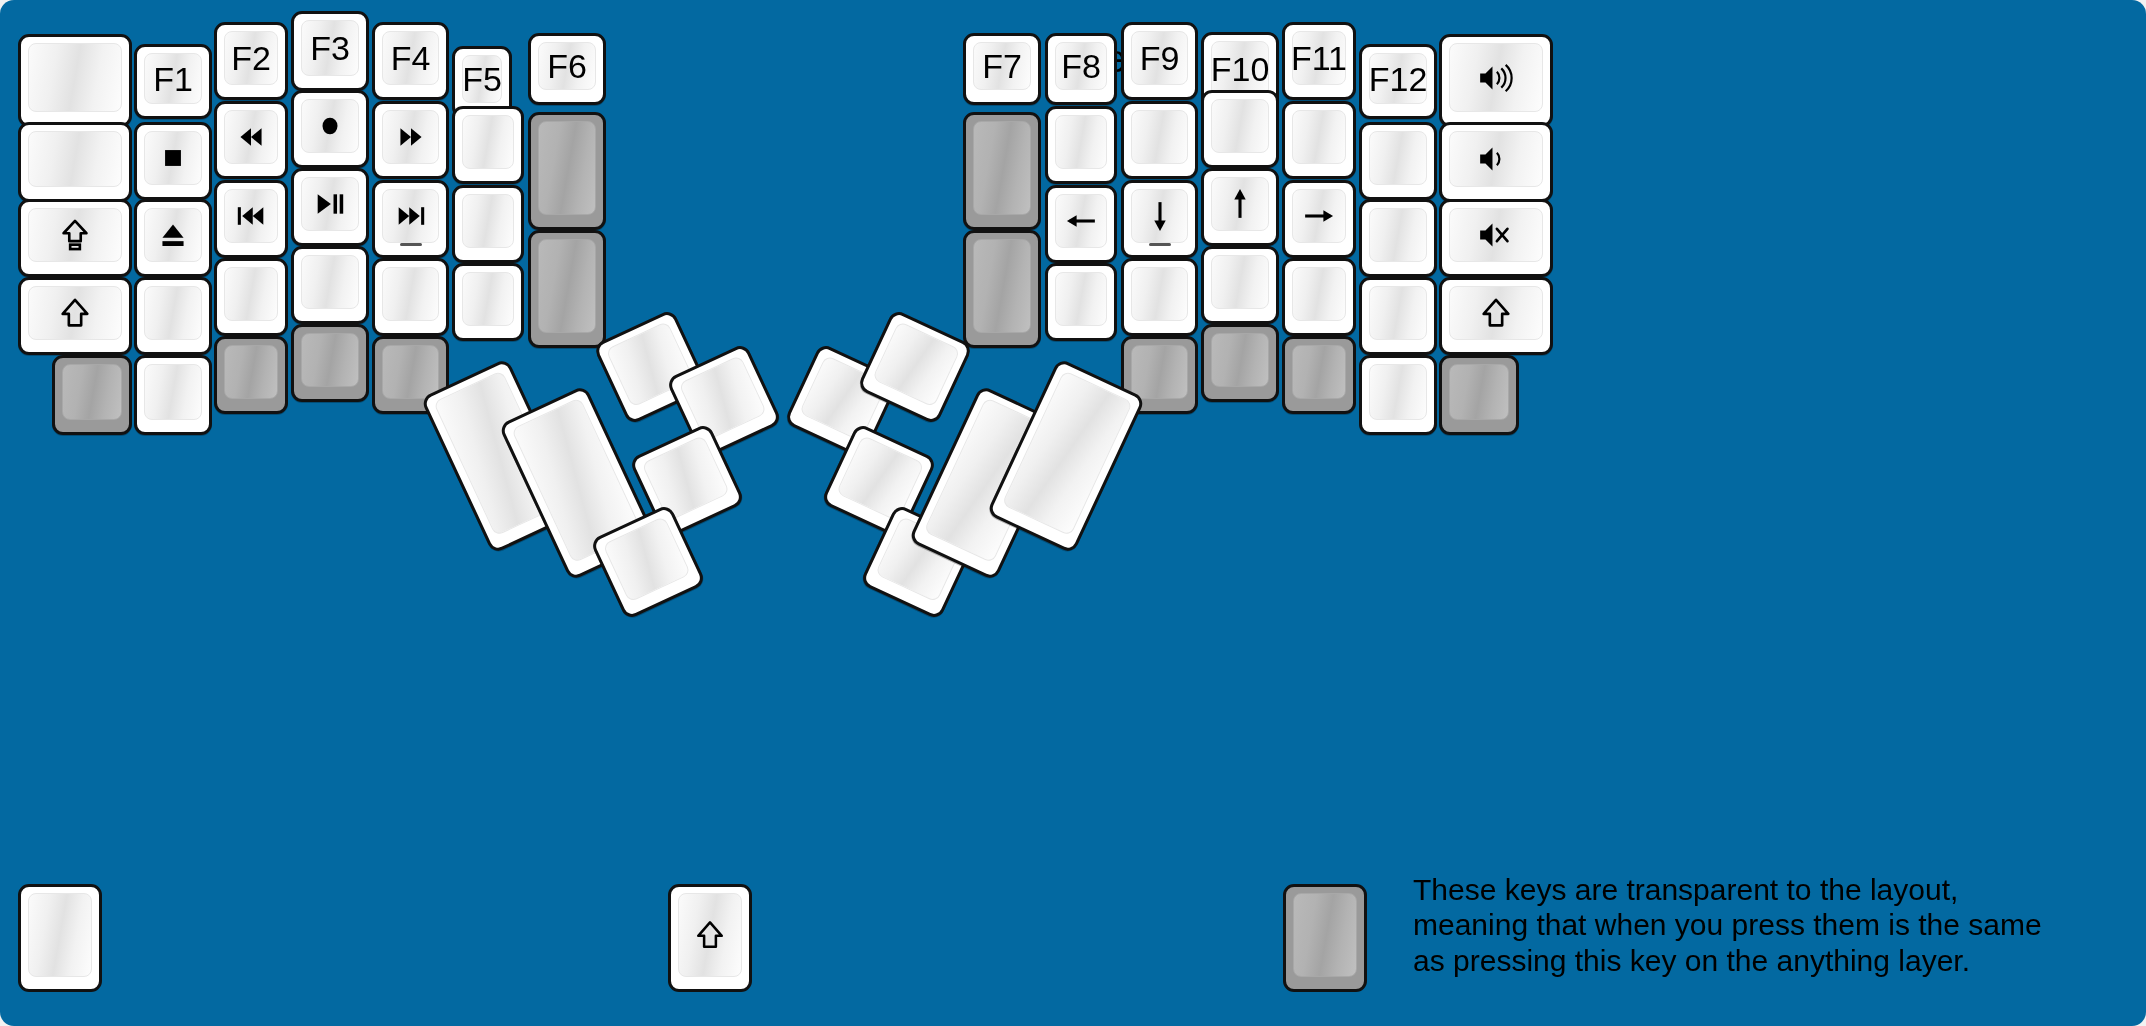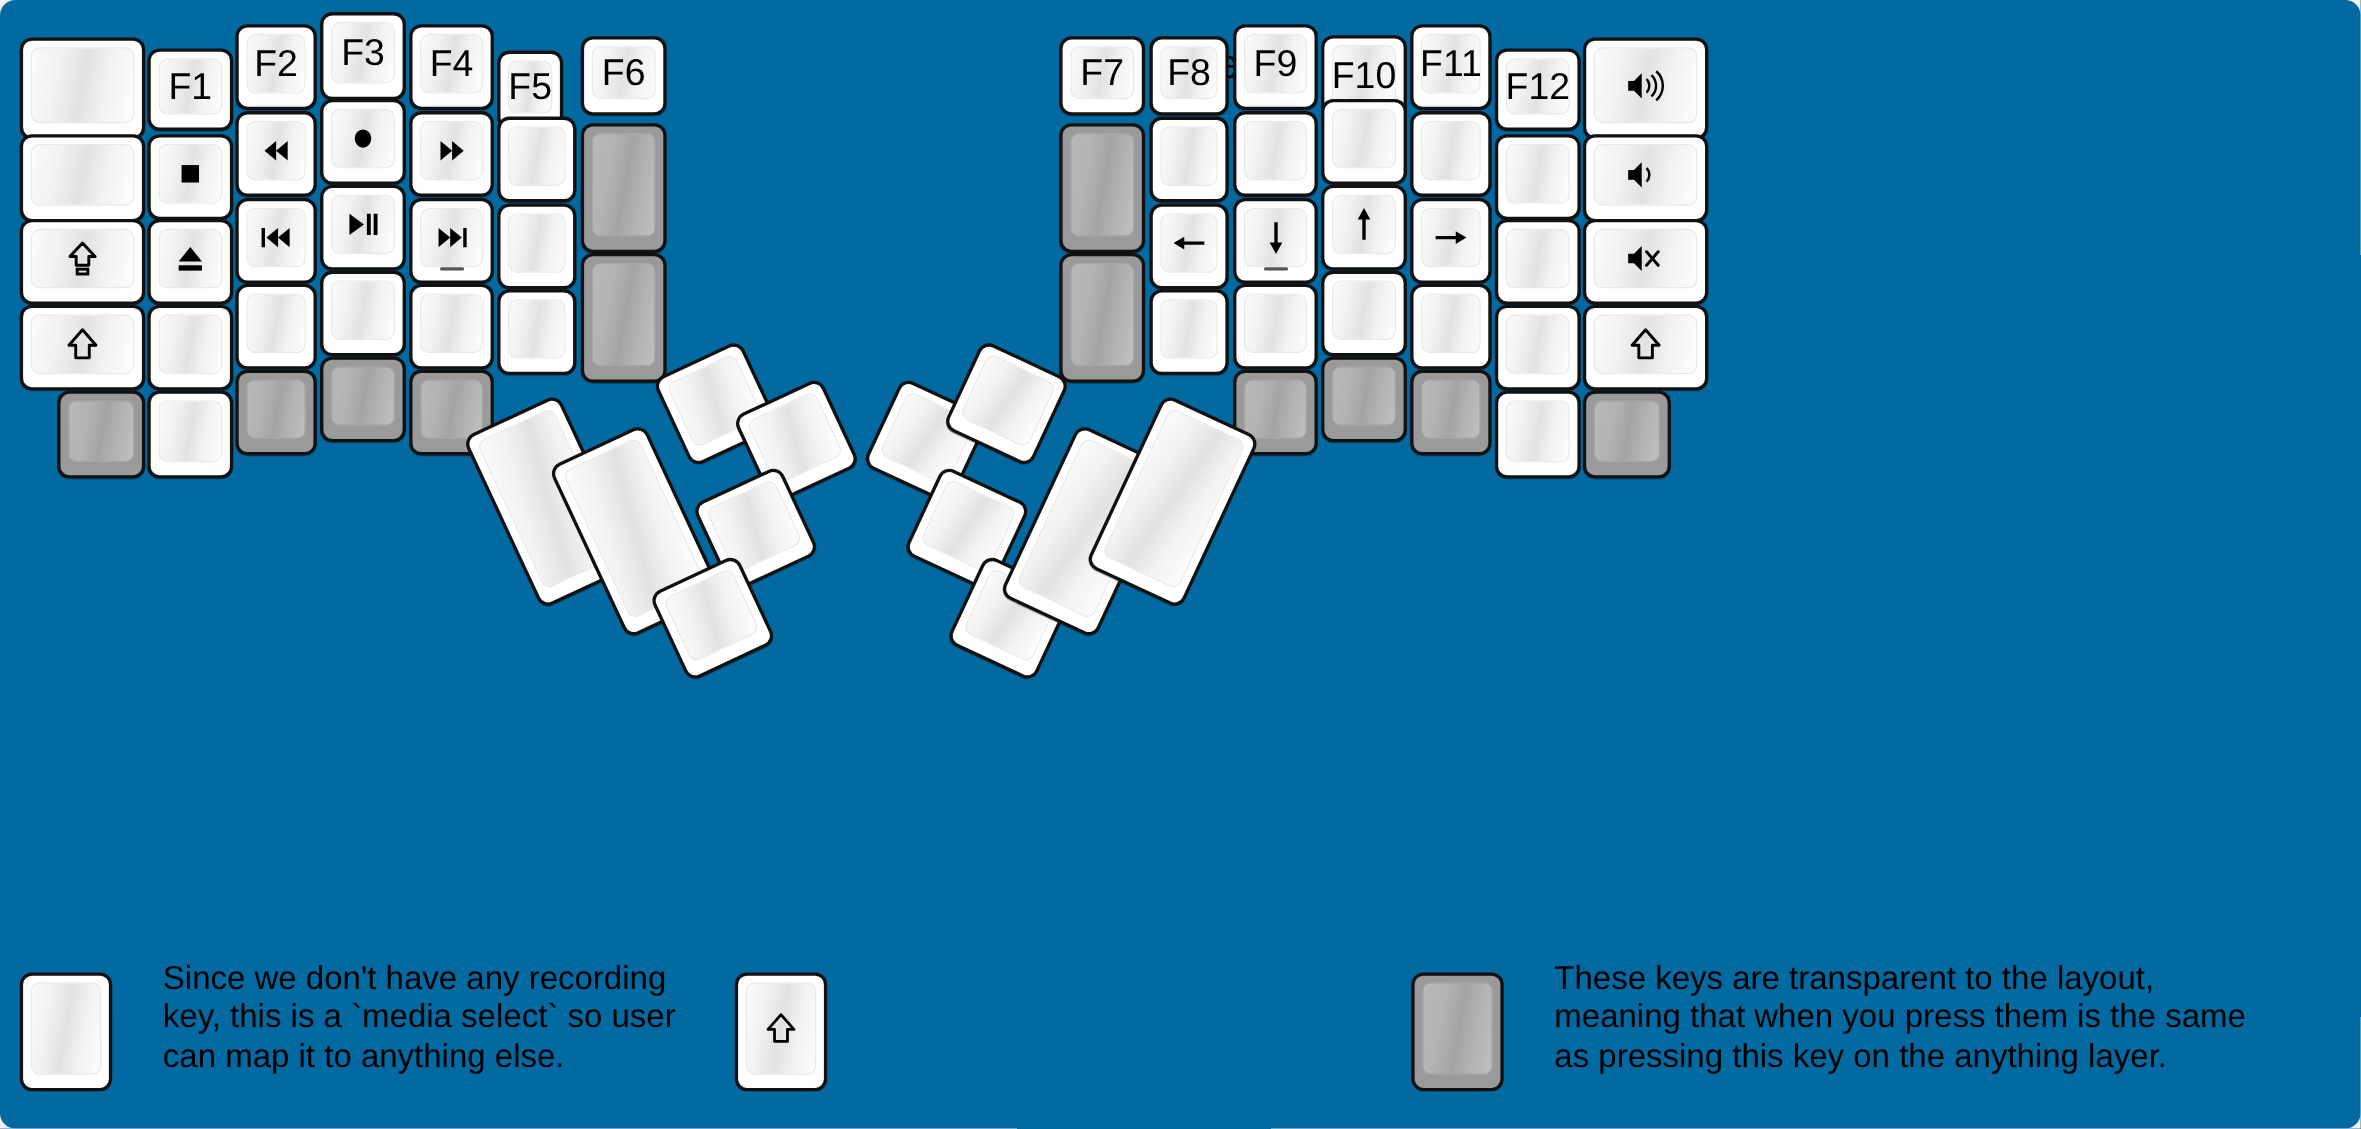--- a/index.html
+++ b/index.html
@@ -523,23 +523,20 @@
         <div class="cap"></div>
       </div>
     </div>
 
   <div id="legend">
       <div class="lg-key" style="left: 18px; top: 18px;">
         <div class="cap">
           <span></span>
         </div>
       </div>
-      <div class="lg-text" style="left: 148px; top: 6px;">Since we don't have any recording
-key, this is a `media select` so user
-can map it to anything else.</div>
       <div class="lg-key" style="left: 668px; top: 18px;">
         <div class="cap">
           <span>
             <svg class="ic" viewBox="0 0 100 100" width="42" height="42">
               <path d="M50 20 L78 52 L64 52 L64 78 L36 78 L36 52 L22 52 Z" fill="none" stroke="#000" stroke-width="6" stroke-linejoin="round"></path>
             </svg>
           </span>
         </div>
       </div>
       <div class="lg-key trans" style="left: 1283px; top: 18px;">

